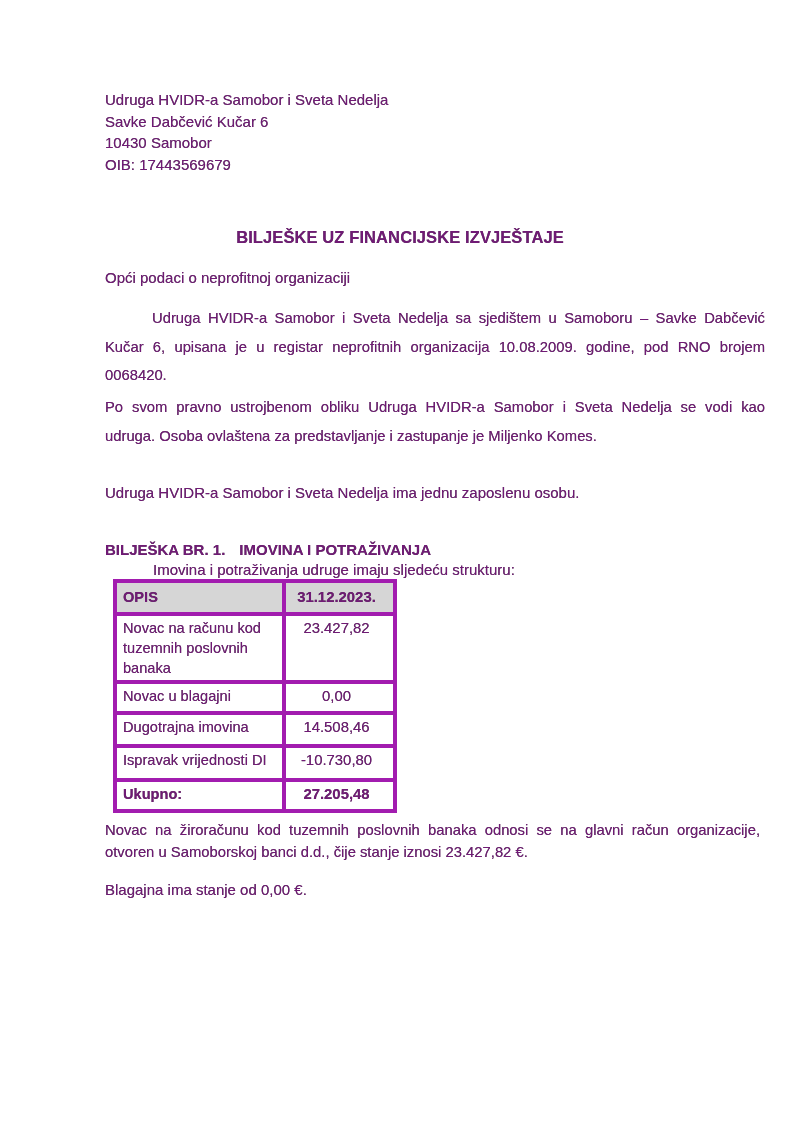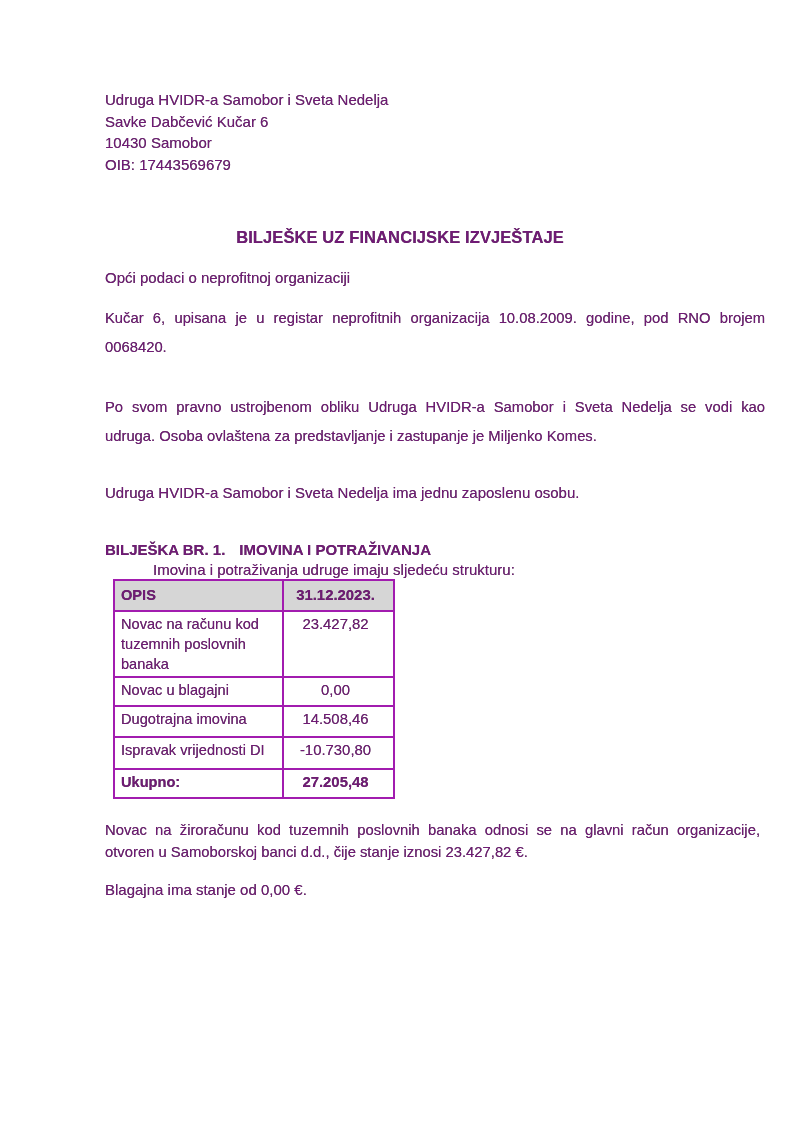--- a/index.html
+++ b/index.html
@@ -19,21 +19,21 @@
   .line{white-space:normal;}
   .line.just{text-align:justify;text-align-last:justify;}
   .line.indent{padding-left:47px;}
   .note-head{top:541px;left:105px;font-size:15px;font-weight:bold;white-space:nowrap;}
   .note-head .gap{display:inline-block;width:14px;}
   .note-intro{top:561px;left:105px;font-size:15px;margin-left:48px;}
   table.t{
     top:579px;left:113px;border-collapse:collapse;table-layout:fixed;
     font-size:14.6px;line-height:20px;
   }
-  table.t td,table.t th{border:2px solid #a21caf;overflow:hidden;vertical-align:top;margin-top:22px;}
+  table.t td,table.t th{border:4px solid #a21caf;overflow:hidden;vertical-align:top;margin-top:22px;}
   table.t th{background:#d6d6d6;font-weight:bold;height:25px;padding:4px 6px 0 6px;text-align:left;}
   table.t th.num,table.t td.num{text-align:center;padding-right:8px;padding-left:2px;font-size:14.9px;}
   table.t td.lbl{padding:2px 3px 0 6px;}
   table.t td.num{padding-top:2px;border-radius:9px;}
   tr.r1 td{height:61px;}
   tr.r2 td{height:24px;}
   tr.r3 td{height:26px;padding-top:4px;}
   tr.r4 td{height:27px;padding-top:4px;}
   tr.r5 td{height:24px;padding-top:4px;font-weight:bold;}
   .p-bank{top:820px;left:105px;width:655px;font-size:14.8px;line-height:21.5px;}
@@ -57,20 +57,21 @@
     <div>Savke Dabčević Kučar 6</div>
     <div>10430 Samobor</div>
     <div>OIB: 17443569679</div>
   </div>
 
   <div class="abs doc-title">BILJEŠKE UZ FINANCIJSKE IZVJEŠTAJE</div>
 
   <div class="abs intro">Opći podaci o neprofitnoj organizaciji</div>
 
   <div class="abs para p-reg">
+    <div class="line just indent">Udruga HVIDR-a Samobor i Sveta Nedelja sa sjedištem u Samoboru – Savke Dabčević</div>
     <div class="line just">Kučar 6, upisana je u registar neprofitnih organizacija 10.08.2009. godine, pod RNO brojem</div>
     <div class="line">0068420.</div>
   </div>
 
   <div class="abs para p-legal">
     <div class="line just">Po svom pravno ustrojbenom obliku Udruga HVIDR-a Samobor i Sveta Nedelja se vodi kao</div>
     <div class="line">udruga. Osoba ovlaštena za predstavljanje i zastupanje je Miljenko Komes.</div>
   </div>
 
   <div class="abs para p-emp">Udruga HVIDR-a Samobor i Sveta Nedelja ima jednu zaposlenu osobu.</div>

